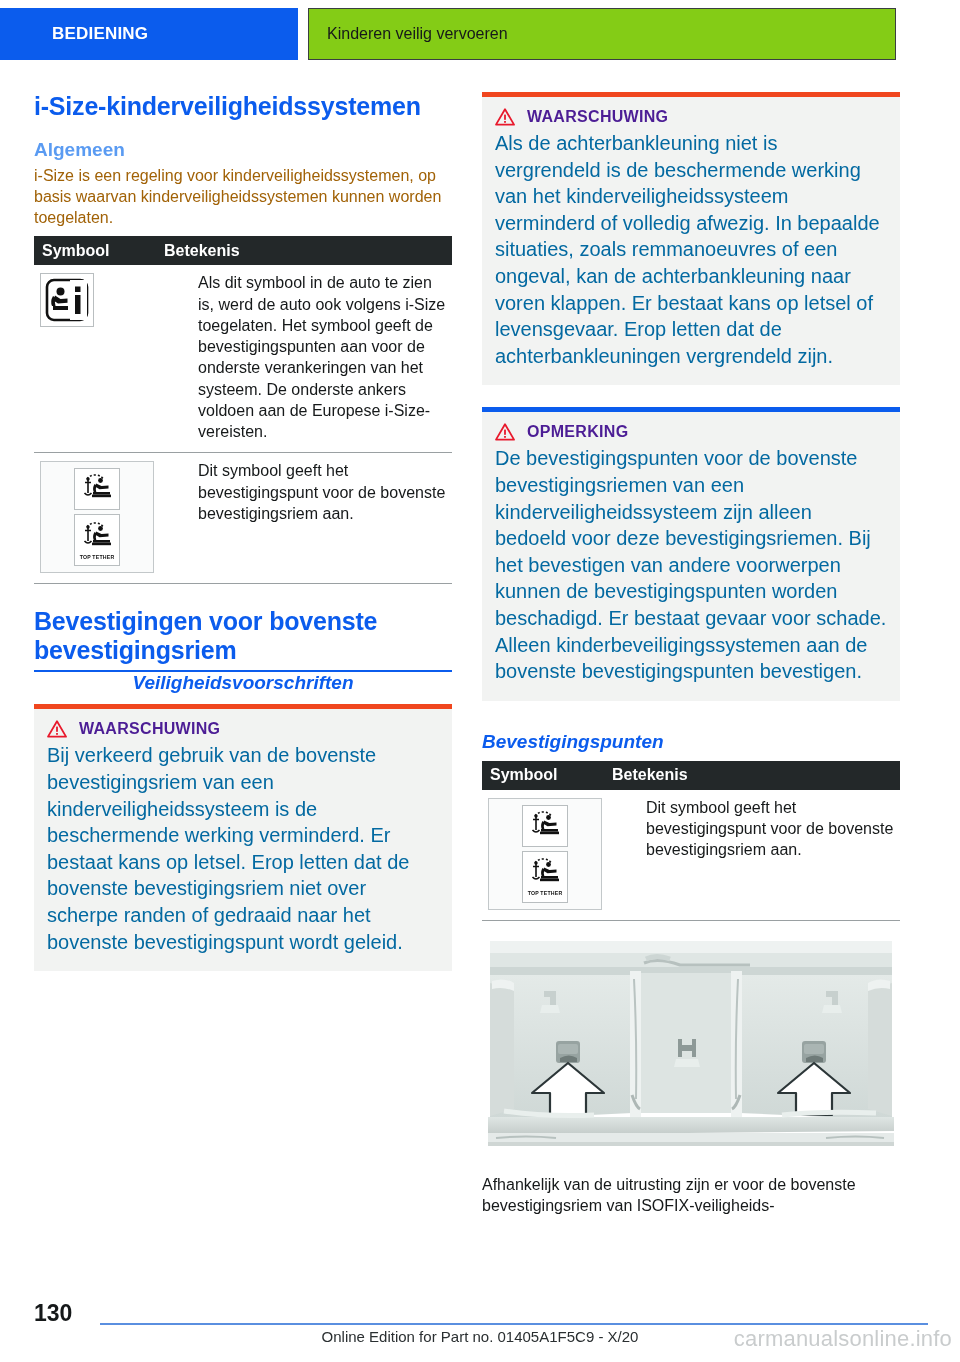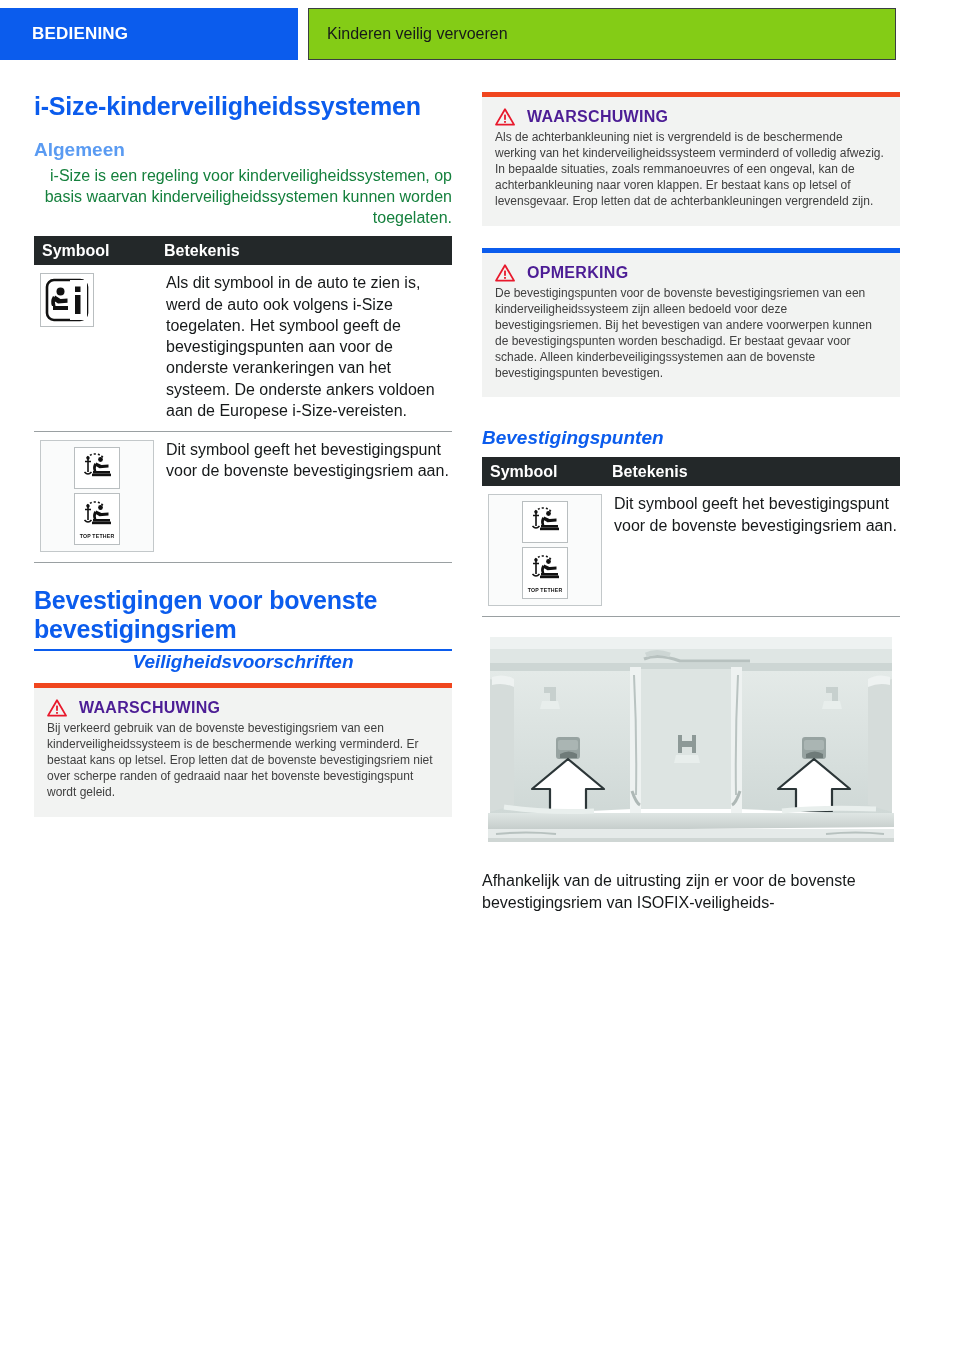--- a/index.html
+++ b/index.html
@@ -12,21 +12,21 @@
   .page { position: relative; width: 960px; height: 1362px; overflow: hidden; }
 
   
   .runhead { position: absolute; left: 0; top: 8px; width: 960px; height: 52px; }
   .runhead-tab {
     position: absolute; left: 0; top: 0; width: 298px; height: 52px;
     background: #0b5ced; display: flex; align-items: center;
   }
   .runhead-tab-label {
     color: #ffffff; font-size: 17px; font-weight: bold; letter-spacing: .2px;
-    padding-left: 32px;
+    padding-left: 52px;
   }
   .runhead-box {
     position: absolute; left: 308px; top: 0; width: 588px; height: 52px;
     border: 1.5px solid #3a3f41; background: #84cc16;
     display: flex; align-items: center;
   }
   .runhead-box-label { font-size: 16px; color: #16191a; padding-left: 18px; }
 
   
   .col { position: absolute; top: 92px; width: 418px; }
@@ -39,32 +39,32 @@
     letter-spacing: -.2px;
   }
   .rule-blue { border-bottom: 2px solid #0b5ced; margin-top: 6px; }
   h2.sub-light {
     color: #5a9bf2; font-size: 19px; font-weight: bold; margin-top: 20px;
   }
   h2.sub-blue {
     color: #0b5ced; font-size: 19px; font-weight: bold; font-style: italic;
   }
   p.body {
-    font-size: 16px; line-height: 1.33; color: #15803d; text-align: right;
+    font-size: 16px; line-height: 1.33; color: #a16207;
   }
 
   
   .symtable { width: 100%; margin-top: 8px; }
   .symtable-head {
     background: #232829; color: #ffffff; height: 29px;
     display: flex; align-items: center; font-weight: bold; font-size: 16px;
   }
   .symtable-head .c1 { width: 126px; padding-left: 8px; }
   .symtable-head .c2 { padding-left: 4px; }
-  .symrow { display: flex; border-bottom: 1.5px solid #9aa0a2; }
+  .symrow { display: flex; border-bottom: 1.5px solid #9aa0a2; gap: 32px; }
   .symrow .cell-sym { width: 126px; padding: 8px 6px 10px 6px; }
   .symrow .cell-txt { flex: 1; padding: 7px 0 10px 6px; font-size: 16px; line-height: 1.33; color: #16191a; }
 
   
   .isize-box {
     width: 54px; height: 54px; border: 1px solid #b9bec0; background: #fff;
     display: flex; align-items: center; justify-content: center;
   }
   .tether-box {
     width: 114px; height: 112px; border: 1px solid #c3c8ca; background: #fafbfb;
@@ -80,21 +80,21 @@
 
   
   .notice { background: #f2f3f2; padding: 11px 13px 16px 13px; }
   .notice.warn { border-top: 5px solid #f0461e; }
   .notice.note { border-top: 5px solid #0b5ced; }
   .notice-title {
     display: flex; align-items: center; gap: 12px;
     font-size: 16px; font-weight: bold; color: #4c1d95; letter-spacing: .3px;
     margin-bottom: 4px;
   }
-  .notice-body { font-size: 12px; line-height: 1.33; color: #404040; }
+  .notice-body { font-size: 20px; line-height: 1.33; color: #0369a1; }
   .tri { flex: 0 0 auto; }
 
   
   .photo { width: 418px; height: 225px; margin-top: 14px; background: #ffffff; }
   .photo svg { display: block; }
   .photo-caption { font-size: 16px; line-height: 1.33; color: #16191a; margin-top: 14px; }
 
   
   .footer { position: absolute; left: 0; bottom: 0; width: 960px; height: 72px; }
   .pageno {
@@ -356,14 +356,20 @@
         <path d="M14 203 q30 -3 60 0" fill="none" stroke="#b7c1bf" stroke-width="2"></path>
         <path d="M344 203 q30 -3 58 0" fill="none" stroke="#b7c1bf" stroke-width="2"></path>
         <path d="M22 176 q40 6 90 4" fill="none" stroke="#e9efed" stroke-width="5"></path>
         <path d="M300 180 q40 -4 94 -2" fill="none" stroke="#e9efed" stroke-width="5"></path>
       </svg>
     </div>
 
     <div class="photo-caption">Afhankelijk van de uitrusting zijn er voor de bovenste bevestigingsriem van ISOFIX-veiligheids-</div>
   </div>
 
+  <div class="footer">
+    <div class="pageno">130</div>
+    <div class="footer-rule"></div>
+    <div class="footer-note">Online Edition for Part no. 01405A1F5C9 - X/20</div>
+    <div class="watermark">carmanualsonline.info</div>
+  </div>
 
 </div>
 
 </body></html>

